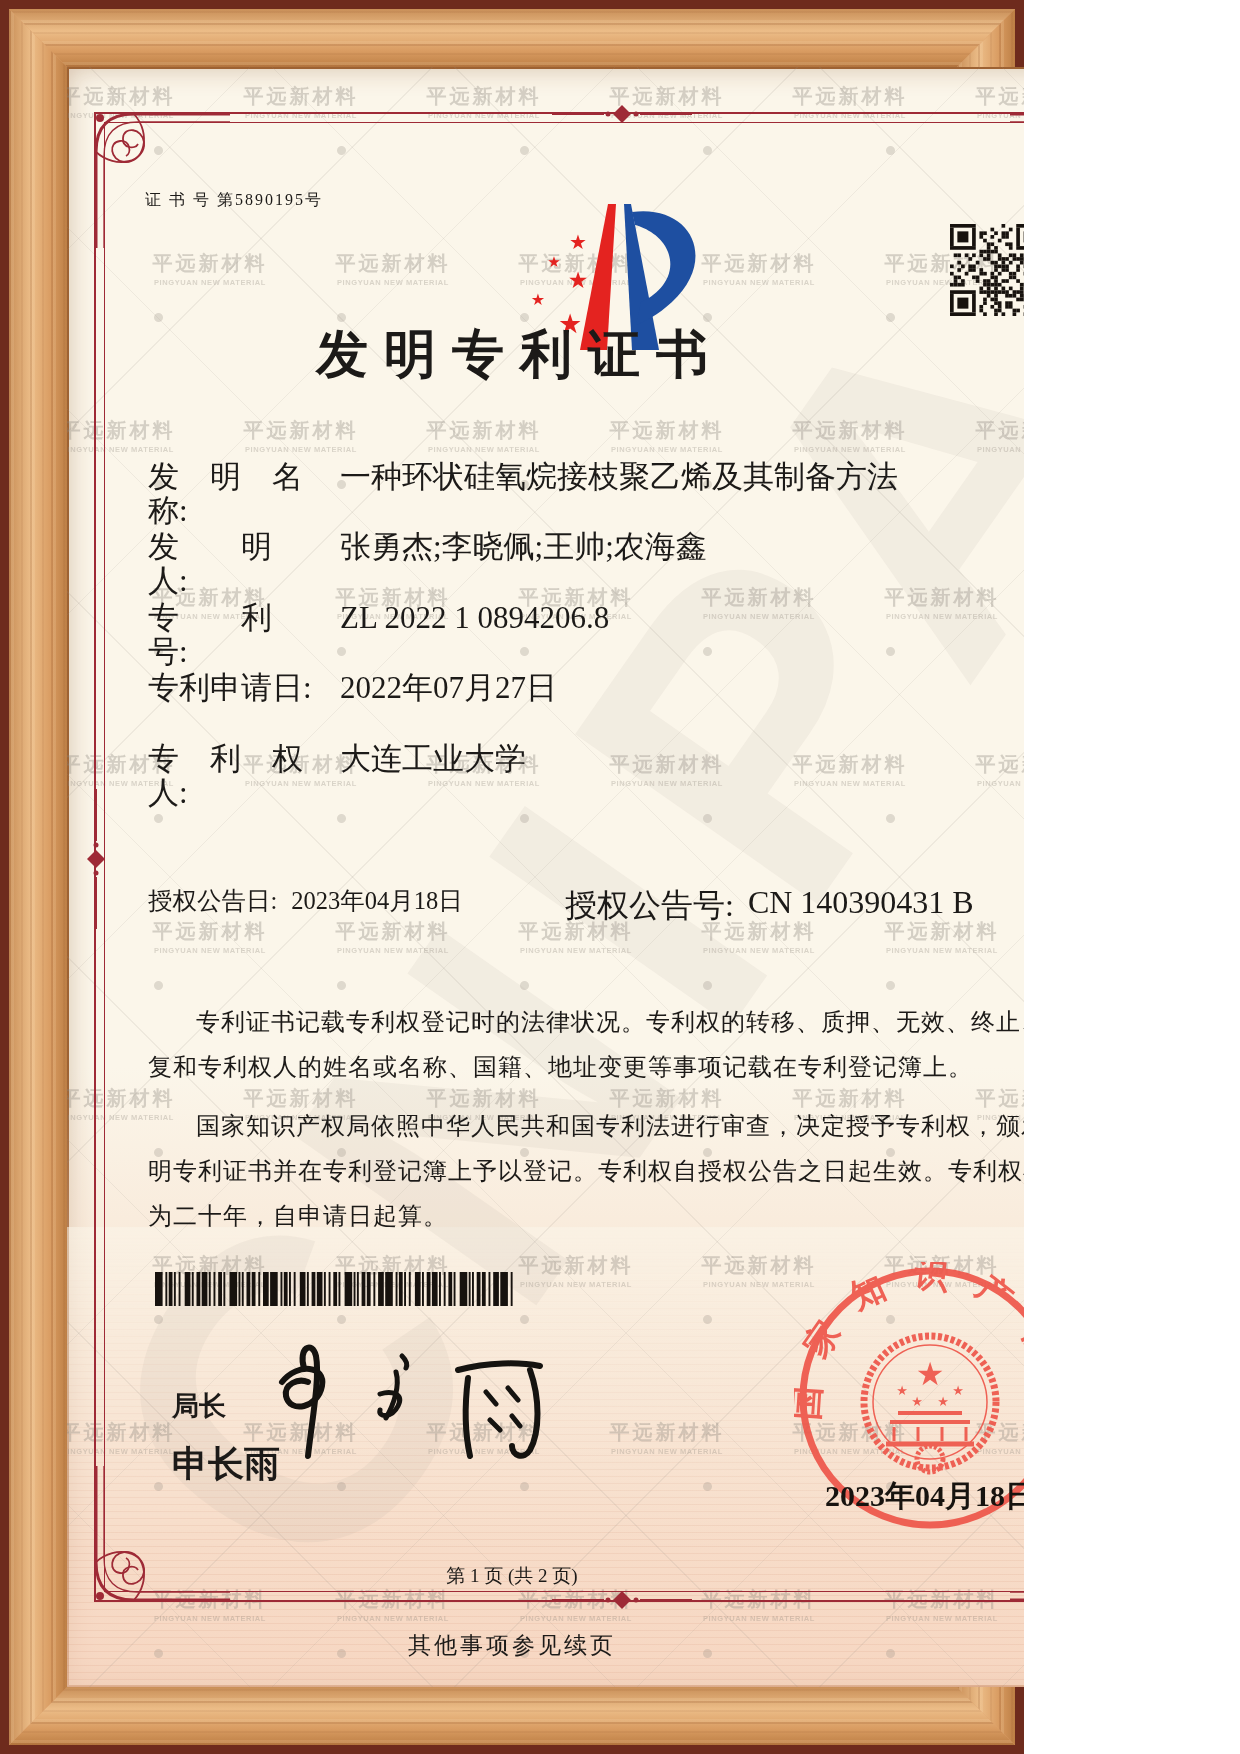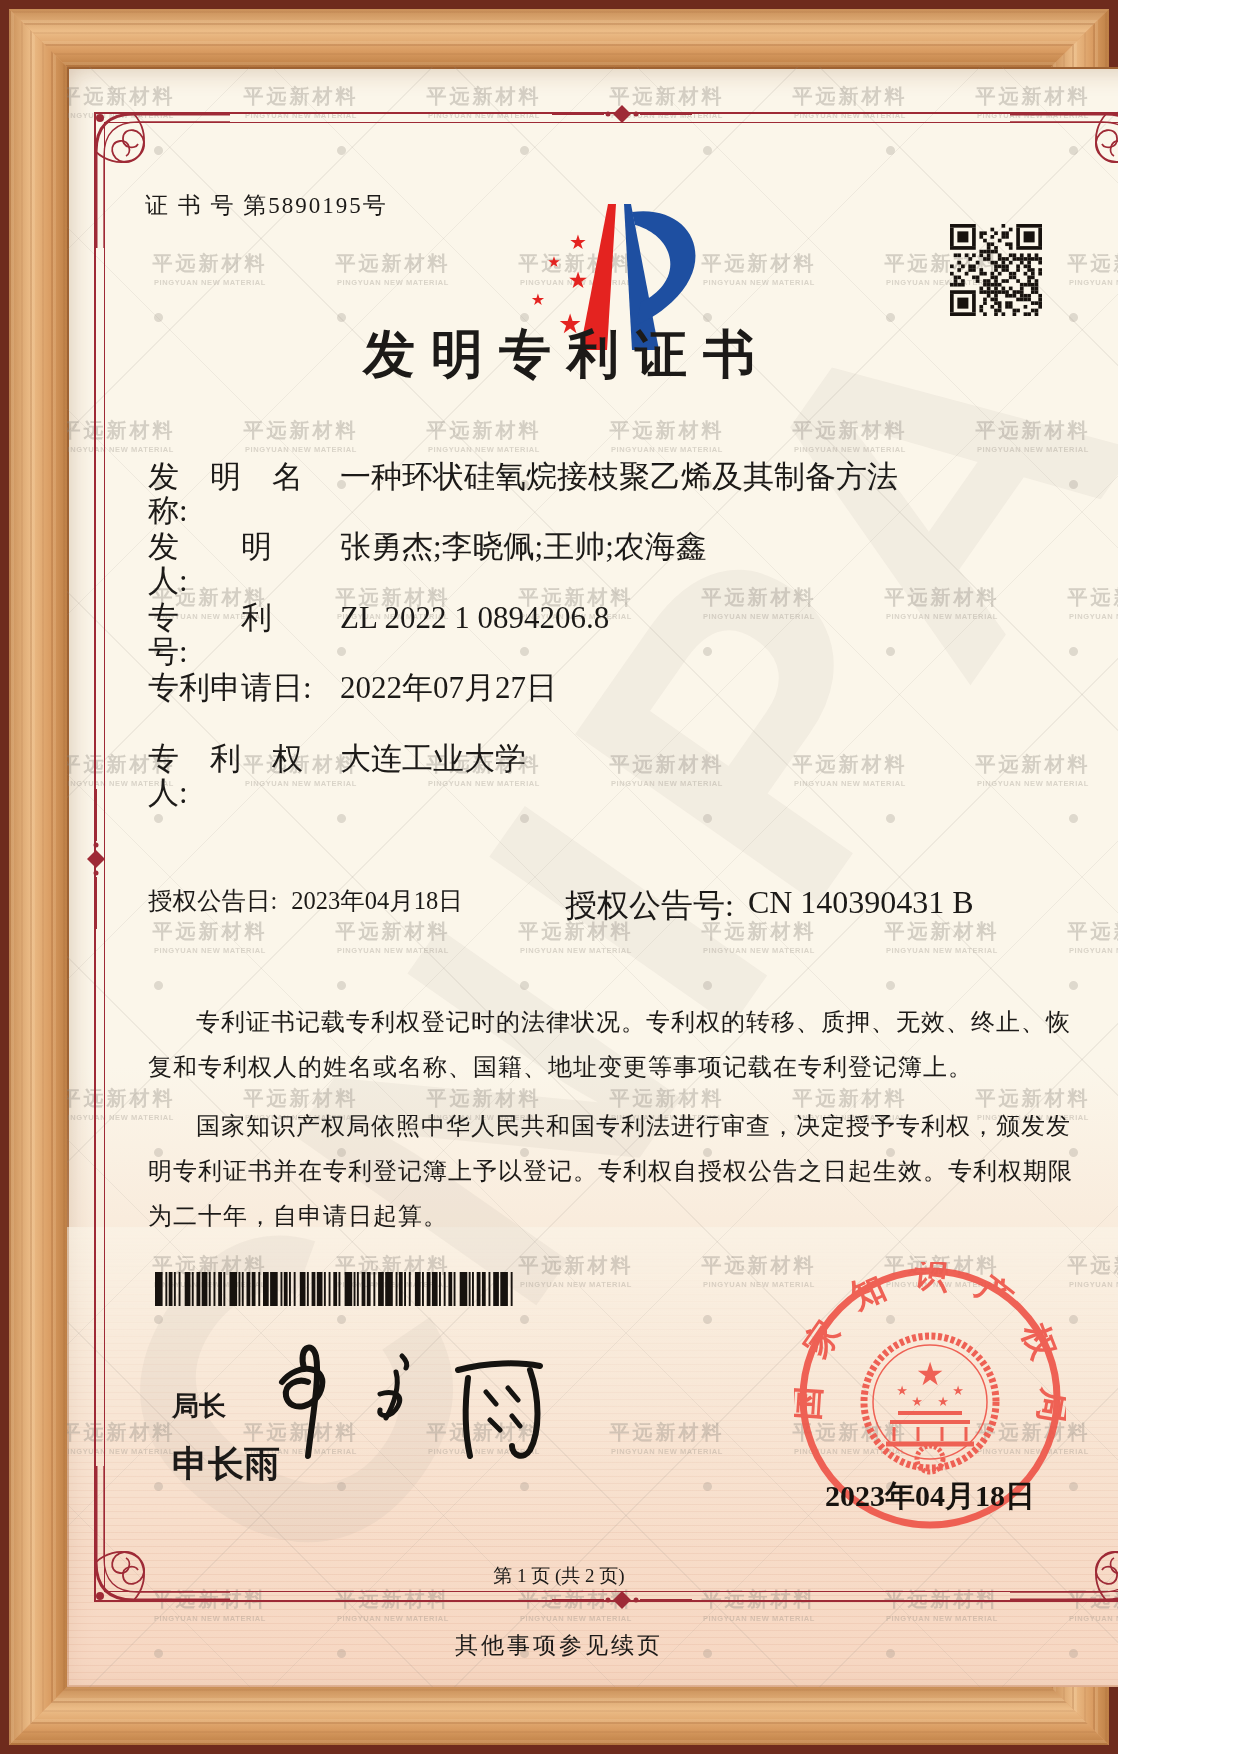--- a/index.html
+++ b/index.html
@@ -4,21 +4,21 @@
 <style>
   :root{
     --c-paper:#fbf6ea; --c-wood:#dfa06b; --c-wood-edge:#6e2b1d;
     --c-border-red:#9e2a36; --c-seal-red:#ee5347; --c-logo-blue:#1e4fa1;
     --c-logo-red:#e42320; --c-ink:#1c1a18; --c-pink:#f3cdb4;
     --serif:"Liberation Serif","DejaVu Serif",serif;
     --sans:"Liberation Sans","DejaVu Sans",sans-serif;
   }
   html,body{margin:0;padding:0;}
   body{width:1240px;height:1754px;font-family:var(--serif);}
-  .page{position:relative;width:1118px;height:1754px;background:var(--c-wood);overflow:hidden;}
+  .page{position:relative;width:1024px;height:1754px;background:var(--c-wood);overflow:hidden;}
 
   
   .wood-edge{position:absolute;inset:0;border:9px solid var(--c-wood-edge);z-index:1;box-sizing:border-box;}
   .plank{position:absolute;z-index:2;
     background:
       repeating-linear-gradient(0deg, rgba(122,60,25,.16) 0 2px, rgba(255,232,195,.14) 2px 5px, transparent 5px 12px, rgba(122,60,25,.08) 12px 14px, transparent 14px 21px),
       linear-gradient(180deg,#c98f58 0%,#ecbd88 38%,#d99c62 72%,#bd7f45 100%);}
   .plank.vert{background:
       repeating-linear-gradient(90deg, rgba(122,60,25,.16) 0 2px, rgba(255,232,195,.14) 2px 5px, transparent 5px 12px, rgba(122,60,25,.08) 12px 14px, transparent 14px 21px),
       linear-gradient(90deg,#c98f58 0%,#ecbd88 38%,#d99c62 72%,#bd7f45 100%);}
@@ -63,21 +63,21 @@
   .corner.bl{left:-6px;bottom:-6px;transform:scaleY(-1);}
   .corner.br{right:-6px;bottom:-6px;transform:scale(-1,-1);}
   .mid{position:absolute;width:140px;height:26px;color:var(--c-border-red);}
   .mid.top{left:456px;top:-13px;}
   .mid.bottom{left:456px;bottom:-13px;}
   .mid.left{left:-70px;top:732px;transform:rotate(90deg);}
   .mid.right{right:-70px;top:732px;transform:rotate(90deg);}
 
   
   .content{position:absolute;inset:0;z-index:5;color:var(--c-ink);}
-  .cert-no{position:absolute;left:145px;top:190px;font-size:23px;letter-spacing:2px;}
+  .cert-no{position:absolute;left:145px;top:190px;font-size:16px;letter-spacing:2px;}
   .logo-svg{position:absolute;left:460px;top:198px;width:260px;height:162px;}
   .qr{position:absolute;left:950px;top:224px;width:92px;height:92px;}
   .doc-title{position:absolute;left:0;right:0;top:320px;text-align:center;
     font-size:52px;font-weight:bold;letter-spacing:16px;text-indent:16px;}
   .field-row{position:absolute;left:148px;display:flex;font-size:31px;line-height:34px;}
   .field-label{width:188px;flex:none;}
   .field-value{margin-left:4px;white-space:nowrap;}
   .grant-row{position:absolute;left:148px;top:884px;display:flex;font-size:24.5px;}
   .grant-pair2{position:absolute;left:565px;top:884px;display:flex;font-size:32px;}
   .grant-pair2 .field-label,.grant-row .field-label{width:auto;margin-right:10px;}

